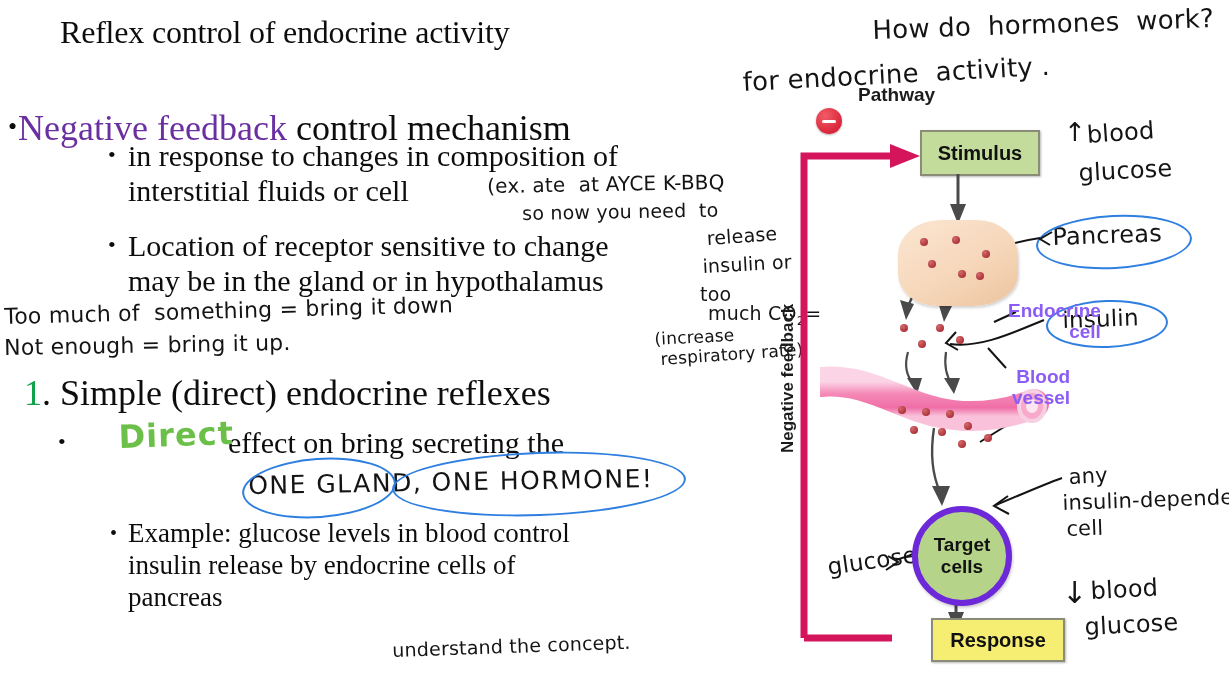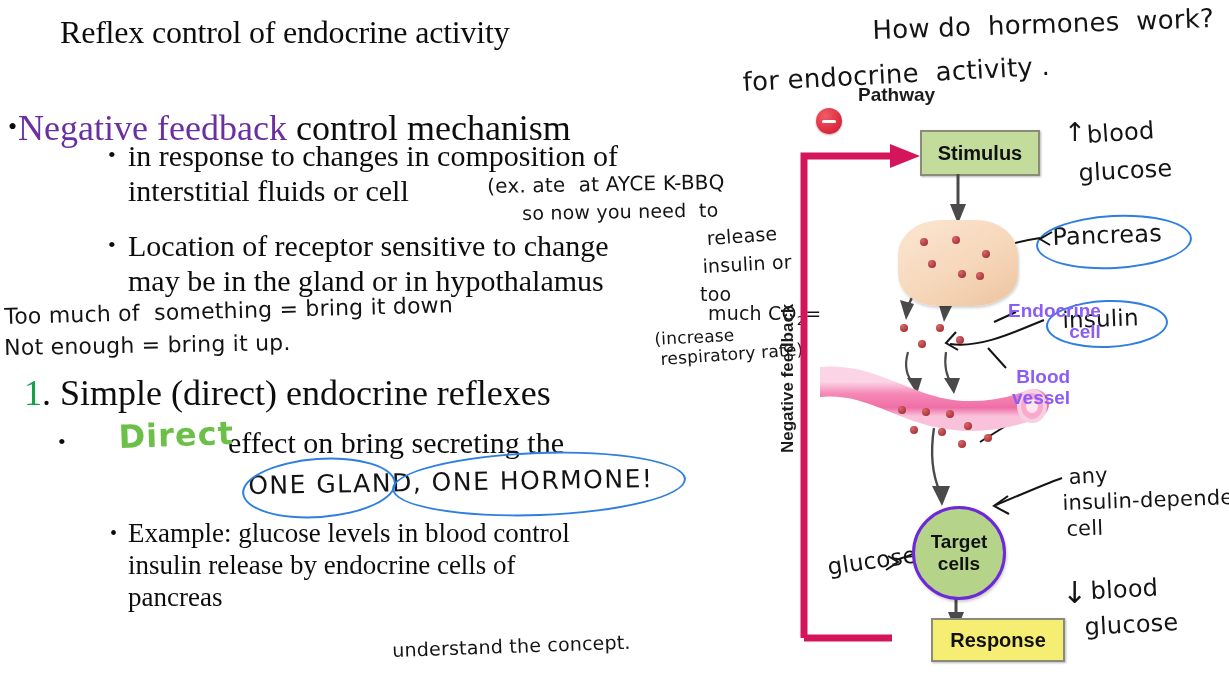--- a/index.html
+++ b/index.html
@@ -33,21 +33,21 @@
   .diagram{position:absolute;left:780px;top:78px;width:300px;height:585px;}
   .dg-title{position:absolute;font-family:"Liberation Sans",sans-serif;
       font-weight:bold;font-size:19px;color:#1c1c1c;}
   .box{position:absolute;font-family:"Liberation Sans",sans-serif;
       font-weight:bold;font-size:20px;color:#111;display:flex;
       align-items:center;justify-content:center;border:2px solid #8b8b7a;
       box-shadow:1px 1px 2px rgba(0,0,0,.28);}
   .box-stimulus{background:#c3dc9b;}
   .box-response{background:#f6ee72;margin-left:39px;}
   .circle-target{position:absolute;border-radius:50%;background:#b5d48a;
-      border:3px solid #6d28d9;display:flex;align-items:center;justify-content:center;
+      border:6px solid #6d28d9;display:flex;align-items:center;justify-content:center;
       text-align:center;font-family:"Liberation Sans",sans-serif;font-weight:bold;
       font-size:19px;line-height:22px;color:#111;
       box-shadow:1px 2px 3px rgba(0,0,0,.20);}
   .endo-cell{position:absolute;background:linear-gradient(150deg,#fbe6d2 0%,#f6d7ba 55%,#edc49f 100%);
       border-radius:36% 34% 38% 32%/40% 42% 36% 38%;box-shadow:1px 2px 3px rgba(0,0,0,.18);}
   .dot{position:absolute;width:8px;height:8px;border-radius:50%;
       background:radial-gradient(circle at 32% 30%,#d4686a,#9c1f28);}
   .dg-label{position:absolute;font-family:"Liberation Sans",sans-serif;
       font-weight:bold;font-size:19px;line-height:21px;color:#8b5cf6;text-align:right;}
   .nf-label{position:absolute;font-family:"Liberation Sans",sans-serif;

